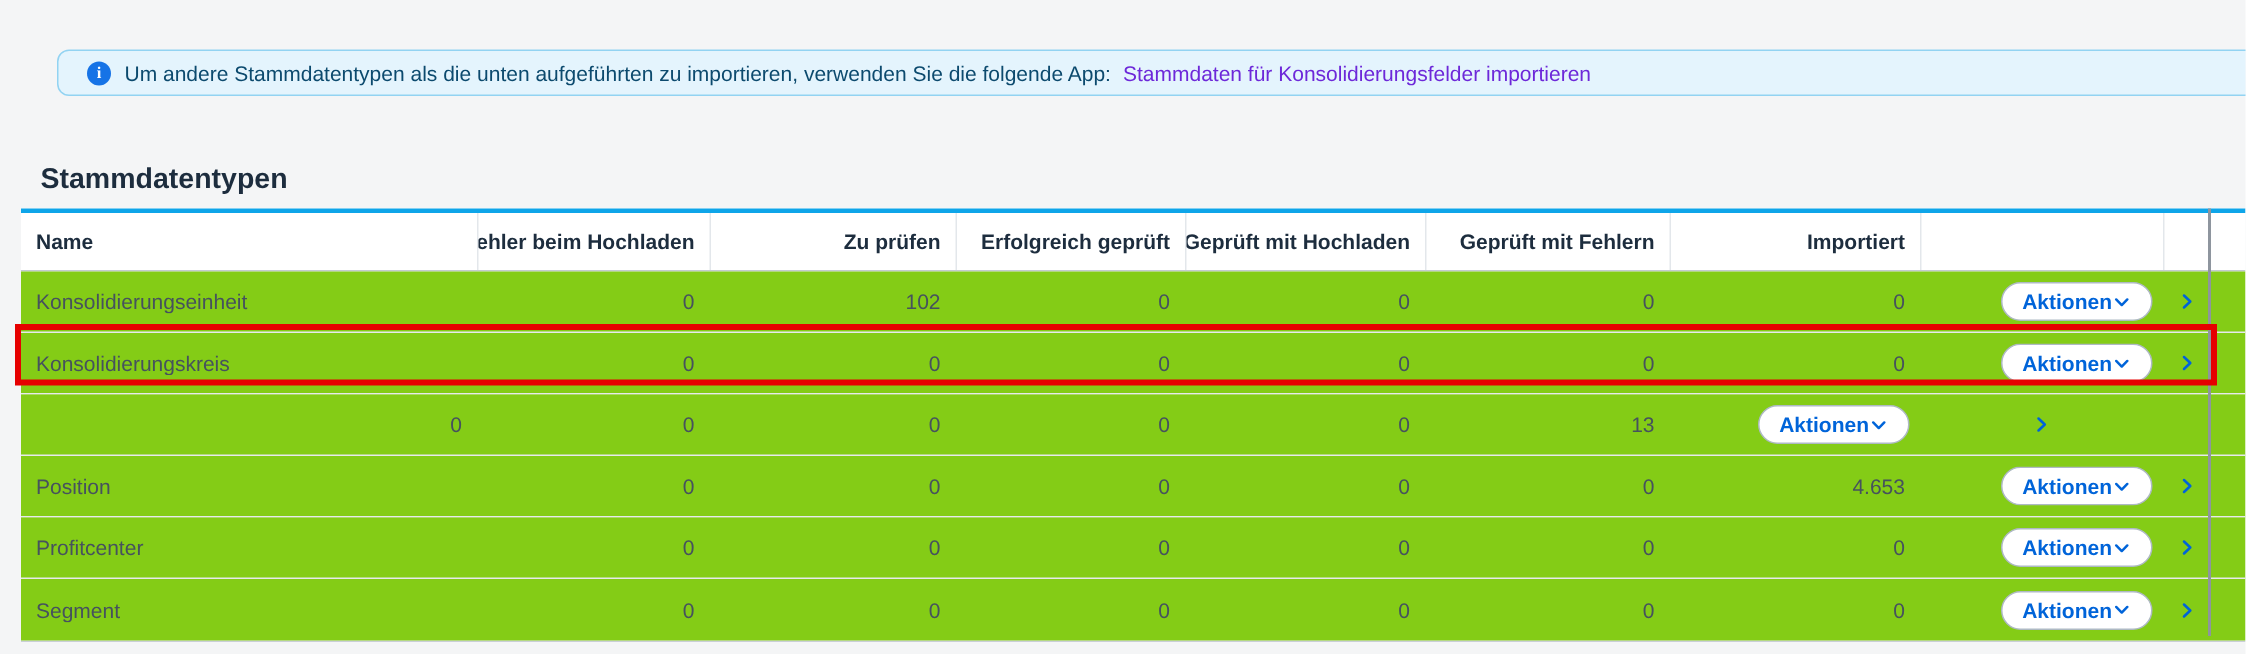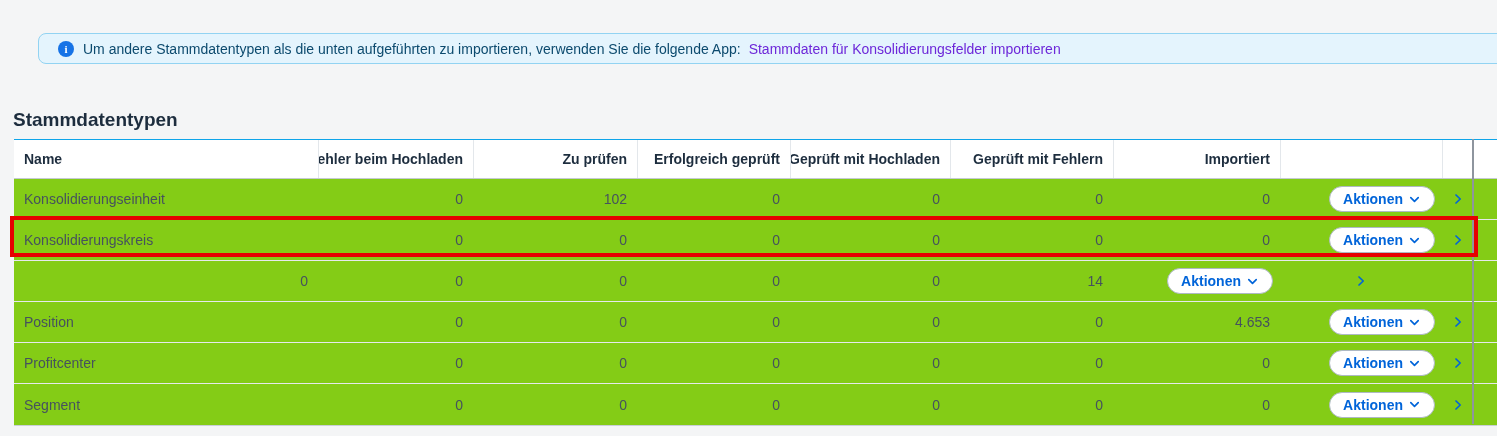--- a/index.html
+++ b/index.html
@@ -27,29 +27,29 @@
     width:16px; height:16px; border-radius:50%;
     background:#1673e6; color:#fff;
     font-size:11px; font-weight:bold; font-family:"Liberation Serif",serif;
     margin-right:9px; flex:0 0 auto;
   }
   .info-text { color:#0c4a6e; }
   .info-link { color:#6d28d9; text-decoration:none; margin-left:8px; cursor:pointer; }
 
   
   .page-title {
-    position:absolute; top:107px; left:13px;
+    position:absolute; top:107px; left:27px;
     font-size:19px; line-height:26px; font-weight:bold; color:#1d2d3e;
   }
 
   
   .table {
     position:absolute; top:139px; left:14px; width:1483px;
     background:#fff;
-    border-top:1px solid #0ea5e9;
+    border-top:3px solid #0ea5e9;
     border-bottom:1px solid #c9cfd6;
   }
   .grid-row {
     display:grid;
     grid-template-columns:304px 155px 164px 153px 160px 163px 167px 162px 31px 24px;
     align-items:center;
   }
   .thead { height:39px; border-bottom:1px solid #c4cad1; background:#fff; }
   .thead .cell {
     font-weight:bold; color:#1d2d3e; height:100%;
@@ -63,21 +63,21 @@
 
   .cell { padding:0 10px; overflow:hidden; white-space:nowrap; }
   .cell.num { text-align:right; justify-content:flex-end; display:flex; }
   .cell.name { text-align:left; }
   .thead .cell.num { justify-content:flex-end; }
   .cell.actions { display:flex; justify-content:flex-end; padding-right:7px; }
   .cell.nav { display:flex; justify-content:center; padding:0; }
   .cell.gutter { padding:0; }
 
   .aktionen-btn {
-    display:inline-flex; align-items:center; gap:5px;
+    display:inline-flex; align-items:center; gap:0;
     height:26px; padding:0 13px;
     background:#fff;
     border:1px solid #aeb9c4;
     border-radius:13px;
     color:#0064d9; font-weight:bold; font-size:14px;
     font-family:inherit; cursor:pointer;
   }
   .aktionen-btn svg { display:block; }
   .nav-chevron { cursor:pointer; color:#0064d9; display:block; }
 
@@ -167,21 +167,21 @@
     </div>
     <div class="cell gutter"></div>
   </div>
 
   <div class="grid-row row">
     <div class="cell num">0</div>
     <div class="cell num">0</div>
     <div class="cell num">0</div>
     <div class="cell num">0</div>
     <div class="cell num">0</div>
-    <div class="cell num">14</div>
+    <div class="cell num">13</div>
     <div class="cell actions">
       <button class="aktionen-btn">
         <span>Aktionen</span>
         <svg width="13" height="13" viewBox="0 0 14 14">
               <path d="M3 5l4 4 4-4" fill="none" stroke="currentColor" stroke-width="1.8" stroke-linecap="round" stroke-linejoin="round"></path>
             </svg>
       </button>
     </div>
     <div class="cell nav">
       <svg class="nav-chevron" width="14" height="14" viewBox="0 0 14 14">

